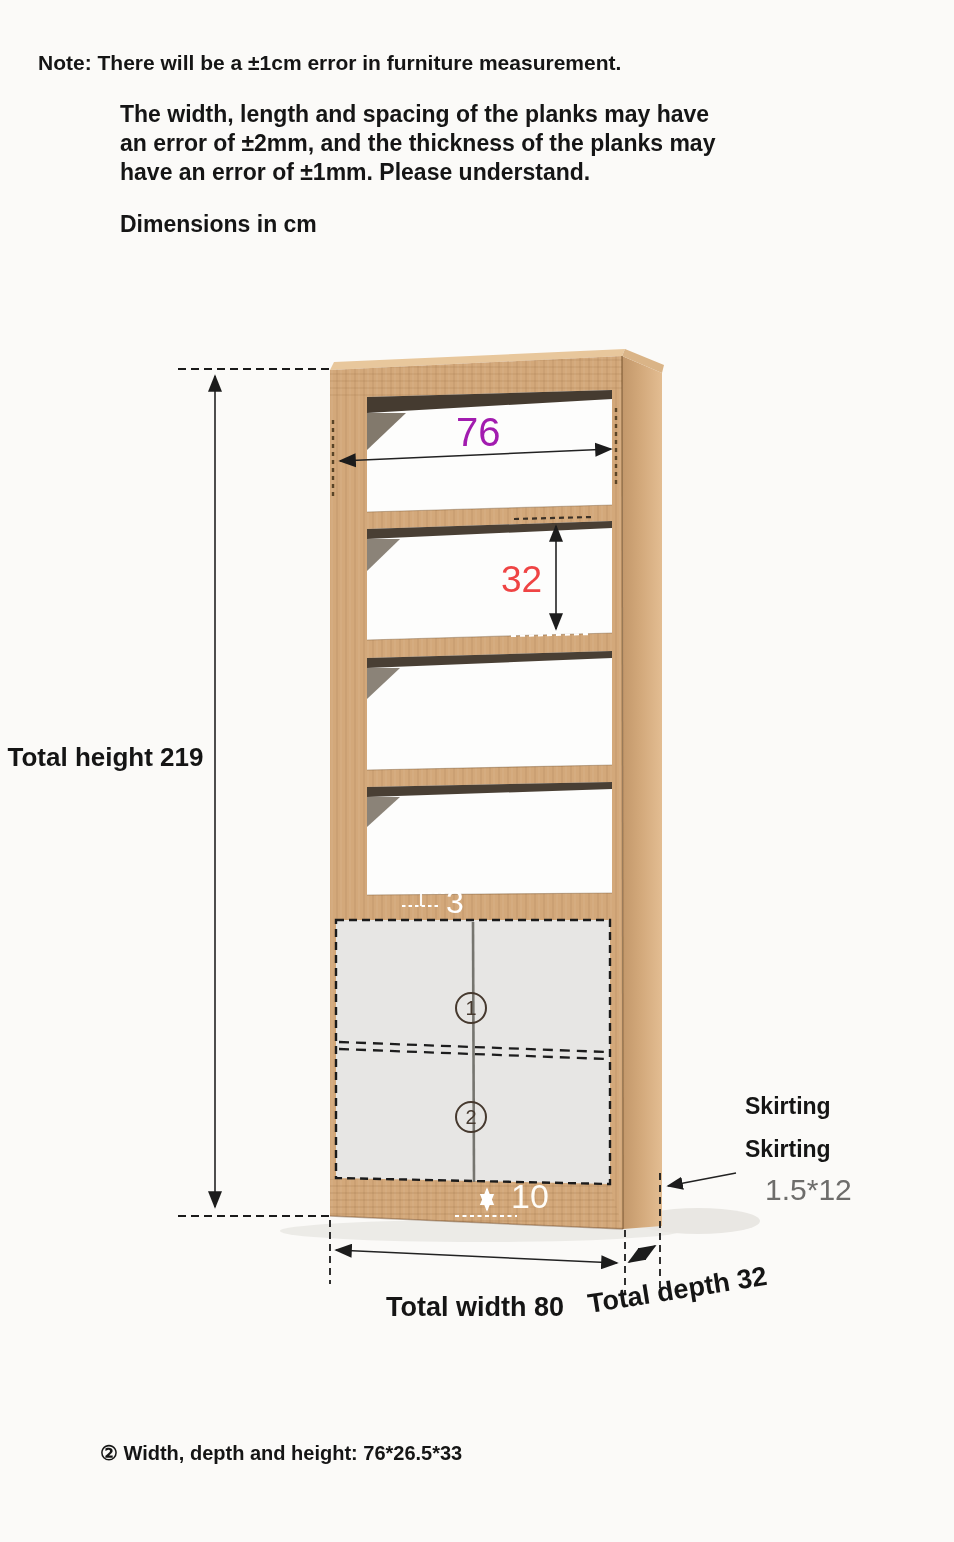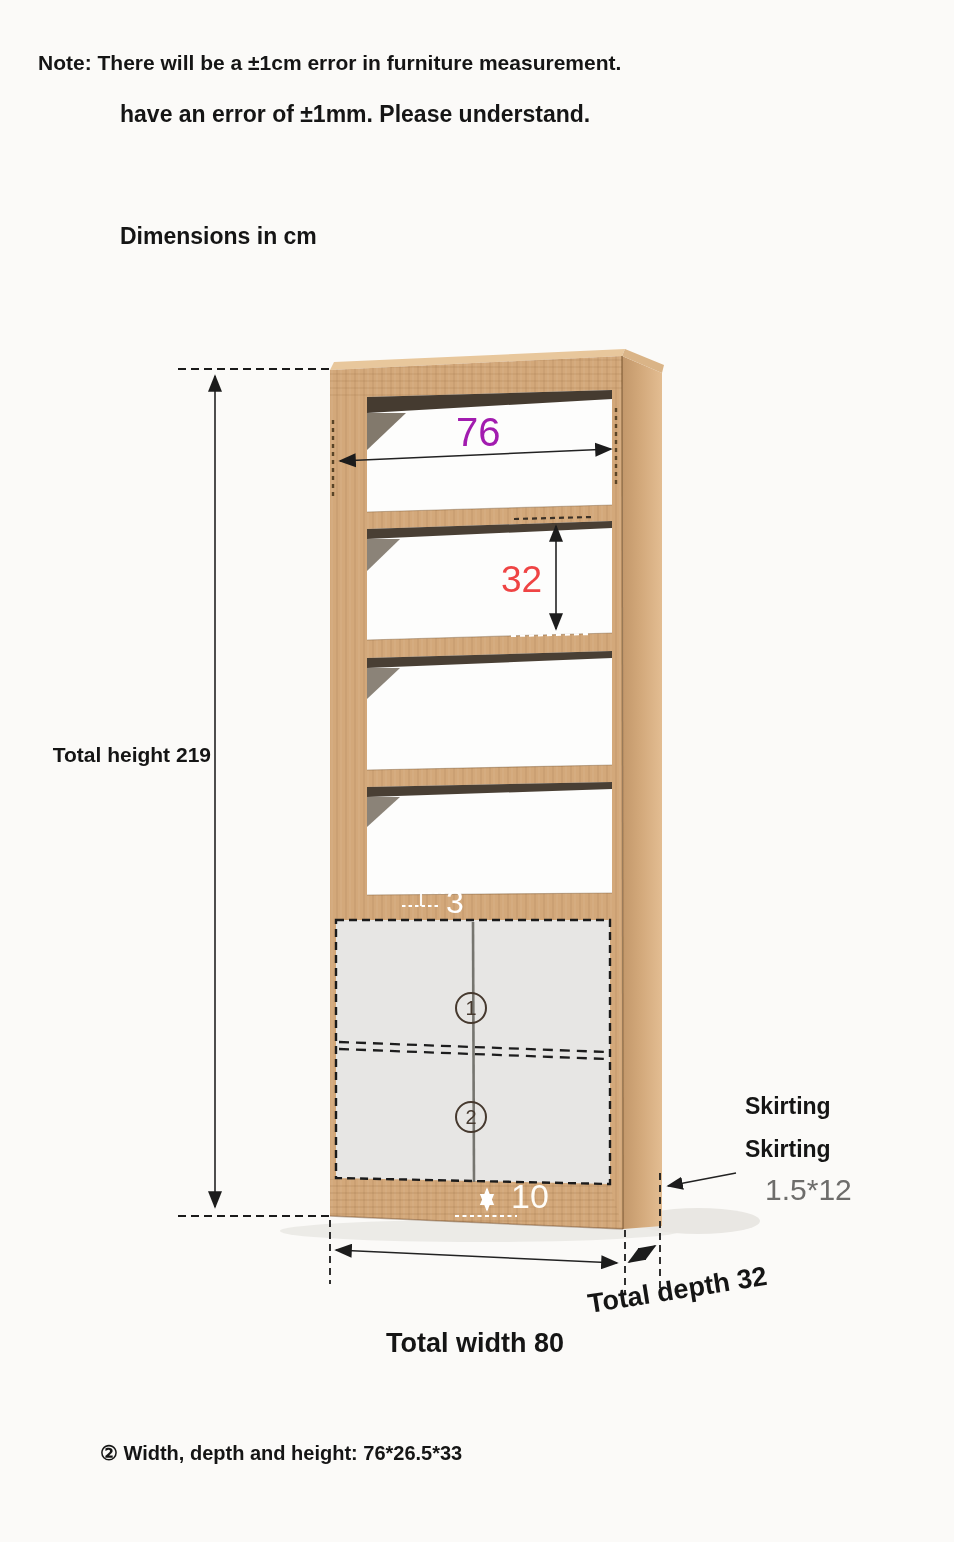--- a/index.html
+++ b/index.html
@@ -7,37 +7,37 @@
     position:relative;width:954px;height:1542px;overflow:hidden;
     background:#fbfaf8;
     font-family:"Liberation Sans", sans-serif;
     color:#151515;
   }
   .canvas svg{position:absolute;left:0;top:0;}
   .lbl{position:absolute;white-space:nowrap;line-height:1.05;}
   .bold{font-weight:700;}
   .note1{left:38px;top:52px;font-size:21px;}
   .para{left:120px;top:100px;font-size:23px;line-height:29px;}
-  .dims{left:120px;top:212px;font-size:23px;margin-top:12px;}
-  .theight{left:0;top:744px;width:211px;text-align:right;font-size:21px;}
+  .dims{left:120px;top:212px;font-size:23px;}
+  .theight{left:0;top:744px;width:211px;text-align:center;font-size:26px;}
   .d76{left:456px;top:411px;font-size:40px;color:#a21caf;}
   .d32{left:501px;top:561px;font-size:37px;color:#ef4444;}
   .d3{left:446px;top:886px;font-size:32px;color:#ffffff;}
   .d10{left:511px;top:1179px;font-size:34px;color:#fffdf8;}
   .circ{
     position:absolute;width:32px;height:32px;border:2px solid #46392e;border-radius:50%;
     display:flex;align-items:center;justify-content:center;
     font-size:20px;color:#46392e;box-sizing:border-box;background:transparent;
   }
   .circ1{left:455px;top:992px;}
   .circ2{left:455px;top:1101px;}
   .avoid{left:745px;top:1094px;font-size:23px;}
   .skirt{left:745px;top:1137px;font-size:23px;text-align:right;}
   .skirtsize{left:745px;top:1174px;font-size:30px;color:#6e6d6b;margin-left:20px;}
-  .twidth{left:386px;top:1329px;font-size:27px;}
+  .twidth{left:386px;top:1293px;font-size:27px;}
   .tdepth{left:588px;top:1290px;font-size:27px;transform:rotate(-9deg);transform-origin:left center;}
   .fn1{left:98px;top:1391px;font-size:20px;}
   .fn2{left:100px;top:1443px;font-size:20px;}
 </style>
 </head>
 <body>
 
 <div class="canvas">
 
   <svg width="954" height="1542" viewBox="0 0 954 1542">
@@ -141,20 +141,22 @@
       <line x1="330" y1="1220" x2="330" y2="1284" stroke="#1a1a1a" stroke-width="1.8" stroke-dasharray="7 5"></line>
       <line x1="625" y1="1230" x2="625" y2="1294" stroke="#1a1a1a" stroke-width="1.8" stroke-dasharray="7 5"></line>
       <line x1="660" y1="1173" x2="660" y2="1294" stroke="#1a1a1a" stroke-width="1.8" stroke-dasharray="7 5"></line>
       <line x1="336" y1="1250" x2="617" y2="1263" stroke="#222222" stroke-width="1.6" marker-start="url(#mStartB)" marker-end="url(#mEndB)"></line>
       <line x1="629" y1="1262" x2="655" y2="1246" stroke="#222222" stroke-width="1.6" marker-start="url(#mStartB)" marker-end="url(#mEndB)"></line>
     </g>
   </svg>
 
   <div class="lbl bold note1">Note: There will be a ±1cm error in furniture measurement.</div>
   <div class="lbl bold para">
+    <div>The width, length and spacing of the planks may have</div>
+    <div>an error of ±2mm, and the thickness of the planks may</div>
     <div>have an error of ±1mm. Please understand.</div>
   </div>
   <div class="lbl bold dims">Dimensions in cm</div>
 
   <div class="lbl bold theight">Total height 219</div>
   <div class="lbl d76">76</div>
   <div class="lbl d32">32</div>
   <div class="lbl d3">3</div>
   <div class="lbl d10">10</div>
 

